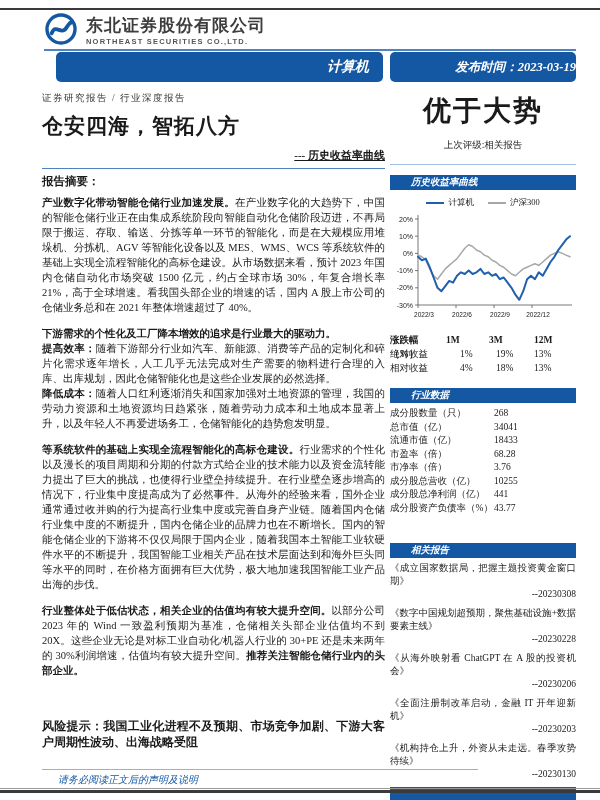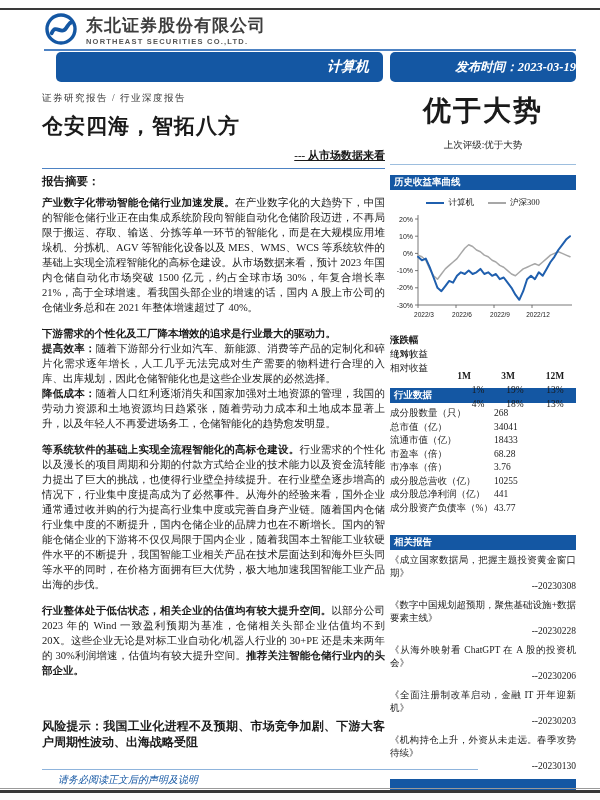--- a/index.html
+++ b/index.html
@@ -25,29 +25,29 @@
   .summary-head{font-size:11.5px;font-weight:bold;margin-bottom:6px;}
   .para{font-size:10.5px;line-height:15px;text-align:justify;margin:0 0 11px 0;}
   .para b{font-weight:bold;}
   .risk{font-size:12px;line-height:16px;font-weight:bold;margin-top:40px;text-align:justify;}
   
   .right-col{position:absolute;top:92px;left:390px;width:186px;height:680px;}
   .rating{font-size:28px;font-weight:bold;text-align:center;letter-spacing:2px;}
   .prev-rating{font-size:9.5px;text-align:center;margin-top:9px;}
   .rating-divider{border-top:1px solid #9dbede;margin-top:12px;}
   .sec-bar{margin-top:10px;height:15px;line-height:15px;background:#1457a3;color:#fff;
-           font-size:9.5px;font-weight:bold;padding-left:4px;}
+           font-size:9.5px;font-weight:bold;font-style:italic;padding-left:21px;}
   .legend{display:flex;justify-content:center;gap:14px;margin-top:7px;font-size:8.5px;align-items:center;}
   .legend-item{display:flex;align-items:center;gap:4px;}
   .legend-swatch{display:inline-block;width:18px;height:2.5px;background:#888;}
   .chart-wrap{margin-top:2px;}
   svg.chart{display:block;font-family:"Liberation Sans",sans-serif;}
   .perf-table{margin-top:4px;font-size:9.5px;}
   .perf-row{display:grid;grid-template-columns:1fr 36px 38px 42px;height:14px;line-height:14px;}
-  .perf-row .num{text-align:center;margin-top:36px;}
+  .perf-row .num{text-align:left;}
   .perf-row.head{font-weight:bold;gap:7px;}
   .ind-table{margin-top:4px;font-size:9.5px;}
   .ind-row{display:grid;grid-template-columns:104px 1fr;height:13.5px;line-height:13.5px;}
   .reports{margin-top:4px;font-size:9.5px;}
   .report-item{margin-bottom:6px;line-height:13px;}
   .report-title{text-align:justify;}
   .report-date{text-align:right;}
   .analyst-bar{margin-top:6px;height:13px;background:#1457a3;}
   .analyst-name{margin-top:7px;font-size:10px;font-weight:bold;color:#1457a3;text-decoration:underline;}
   
@@ -79,41 +79,41 @@
   <div class="bar bar-industry">
     <span>计算机</span>
   </div>
   <div class="bar bar-date">
     <span>发布时间：2023-03-19</span>
   </div>
 
   <div class="left-col">
     <div class="report-type">证券研究报告 / 行业深度报告</div>
     <div class="doc-title">仓安四海，智拓八方</div>
-    <div class="doc-subtitle">--- 从市场数据来看</div>
+    <div class="doc-subtitle">--- 历史收益率曲线</div>
     <hr class="title-rule">
     <div class="summary-head">报告摘要：</div>
 
     <p class="para"><b>产业数字化带动智能仓储行业加速发展。</b><span>在产业数字化的大趋势下，中国的智能仓储行业正在由集成系统阶段向智能自动化仓储阶段迈进，不再局限于搬运、存取、输送、分拣等单一环节的智能化，而是在大规模应用堆垛机、分拣机、AGV 等智能化设备以及 MES、WMS、WCS 等系统软件的基础上实现全流程智能化的高标仓建设。从市场数据来看，预计 2023 年国内仓储自动化市场突破 1500 亿元，约占全球市场 30%，年复合增长率 21%，高于全球增速。看我国头部企业的增速的话，国内 A 股上市公司的仓储业务总和在 2021 年整体增速超过了 40%。</span></p>
 
     <p class="para"><b>下游需求的个性化及工厂降本增效的追求是行业最大的驱动力。</b><br>
       <b>提高效率：</b><span>随着下游部分行业如汽车、新能源、消费等产品的定制化和碎片化需求逐年增长，人工几乎无法完成对生产需要的物料进行合理的入库、出库规划，因此仓储智能化也是这些企业发展的必然选择。</span><br>
       <b>降低成本：</b><span>随着人口红利逐渐消失和国家加强对土地资源的管理，我国的劳动力资源和土地资源均日趋紧张，随着劳动力成本和土地成本显著上升，以及年轻人不再爱进场务工，仓储智能化的趋势愈发明显。</span>
     </p>
 
     <p class="para"><b>等系统软件的基础上实现全流程智能化的高标仓建设。</b><span>行业需求的个性化以及漫长的项目周期和分期的付款方式给企业的技术能力以及资金流转能力提出了巨大的挑战，也使得行业壁垒持续提升。在行业壁垒逐步增高的情况下，行业集中度提高成为了必然事件。从海外的经验来看，国外企业通常通过收并购的行为提高行业集中度或完善自身产业链。随着国内仓储行业集中度的不断提升，国内仓储企业的品牌力也在不断增长。国内的智能仓储企业的下游将不仅仅局限于国内企业，随着我国本土智能工业软硬件水平的不断提升，我国智能工业相关产品在技术层面达到和海外巨头同等水平的同时，在价格方面拥有巨大优势，极大地加速我国智能工业产品出海的步伐。</span></p>
 
     <p class="para"><b>行业整体处于低估状态，相关企业的估值均有较大提升空间。</b><span>以部分公司 2023 年的 Wind 一致盈利预期为基准，仓储相关头部企业估值均不到 20X。这些企业无论是对标工业自动化/机器人行业的 30+PE 还是未来两年的 30%利润增速，估值均有较大提升空间。</span><b>推荐关注智能仓储行业内的头部企业。</b></p>
 
     <div class="risk">风险提示：我国工业化进程不及预期、市场竞争加剧、下游大客户周期性波动、出海战略受阻</div>
   </div>
 
   <div class="right-col">
     <div class="rating">优于大势</div>
-    <div class="prev-rating">上次评级:优于大势</div>
+    <div class="prev-rating">上次评级:相关报告</div>
     <div class="rating-divider"></div>
 
     <div class="sec-bar">历史收益率曲线</div>
     <div class="legend">
       <span class="legend-item">
         <span class="legend-swatch" style="background: rgb(31, 95, 174);"></span>
         <span>计算机</span>
       </span>
       <span class="legend-item">
         <span class="legend-swatch" style="background: rgb(167, 167, 167);"></span>
@@ -199,21 +199,21 @@
       <div class="ind-row">
           <span>成分股总净利润（亿）</span>
           <span>441</span>
         </div>
       <div class="ind-row">
           <span>成分股资产负债率（%）</span>
           <span>43.77</span>
         </div>
     </div>
 
-    <div class="sec-bar" style="margin-top:20px;">相关报告</div>
+    <div class="sec-bar" style="margin-top:28px;">相关报告</div>
     <div class="reports">
       <div class="report-item">
         <div class="report-title">《成立国家数据局，把握主题投资黄金窗口期》</div>
         <div class="report-date">--20230308</div>
       </div>
       <div class="report-item">
         <div class="report-title">《数字中国规划超预期，聚焦基础设施+数据要素主线》</div>
         <div class="report-date">--20230228</div>
       </div>
       <div class="report-item">

